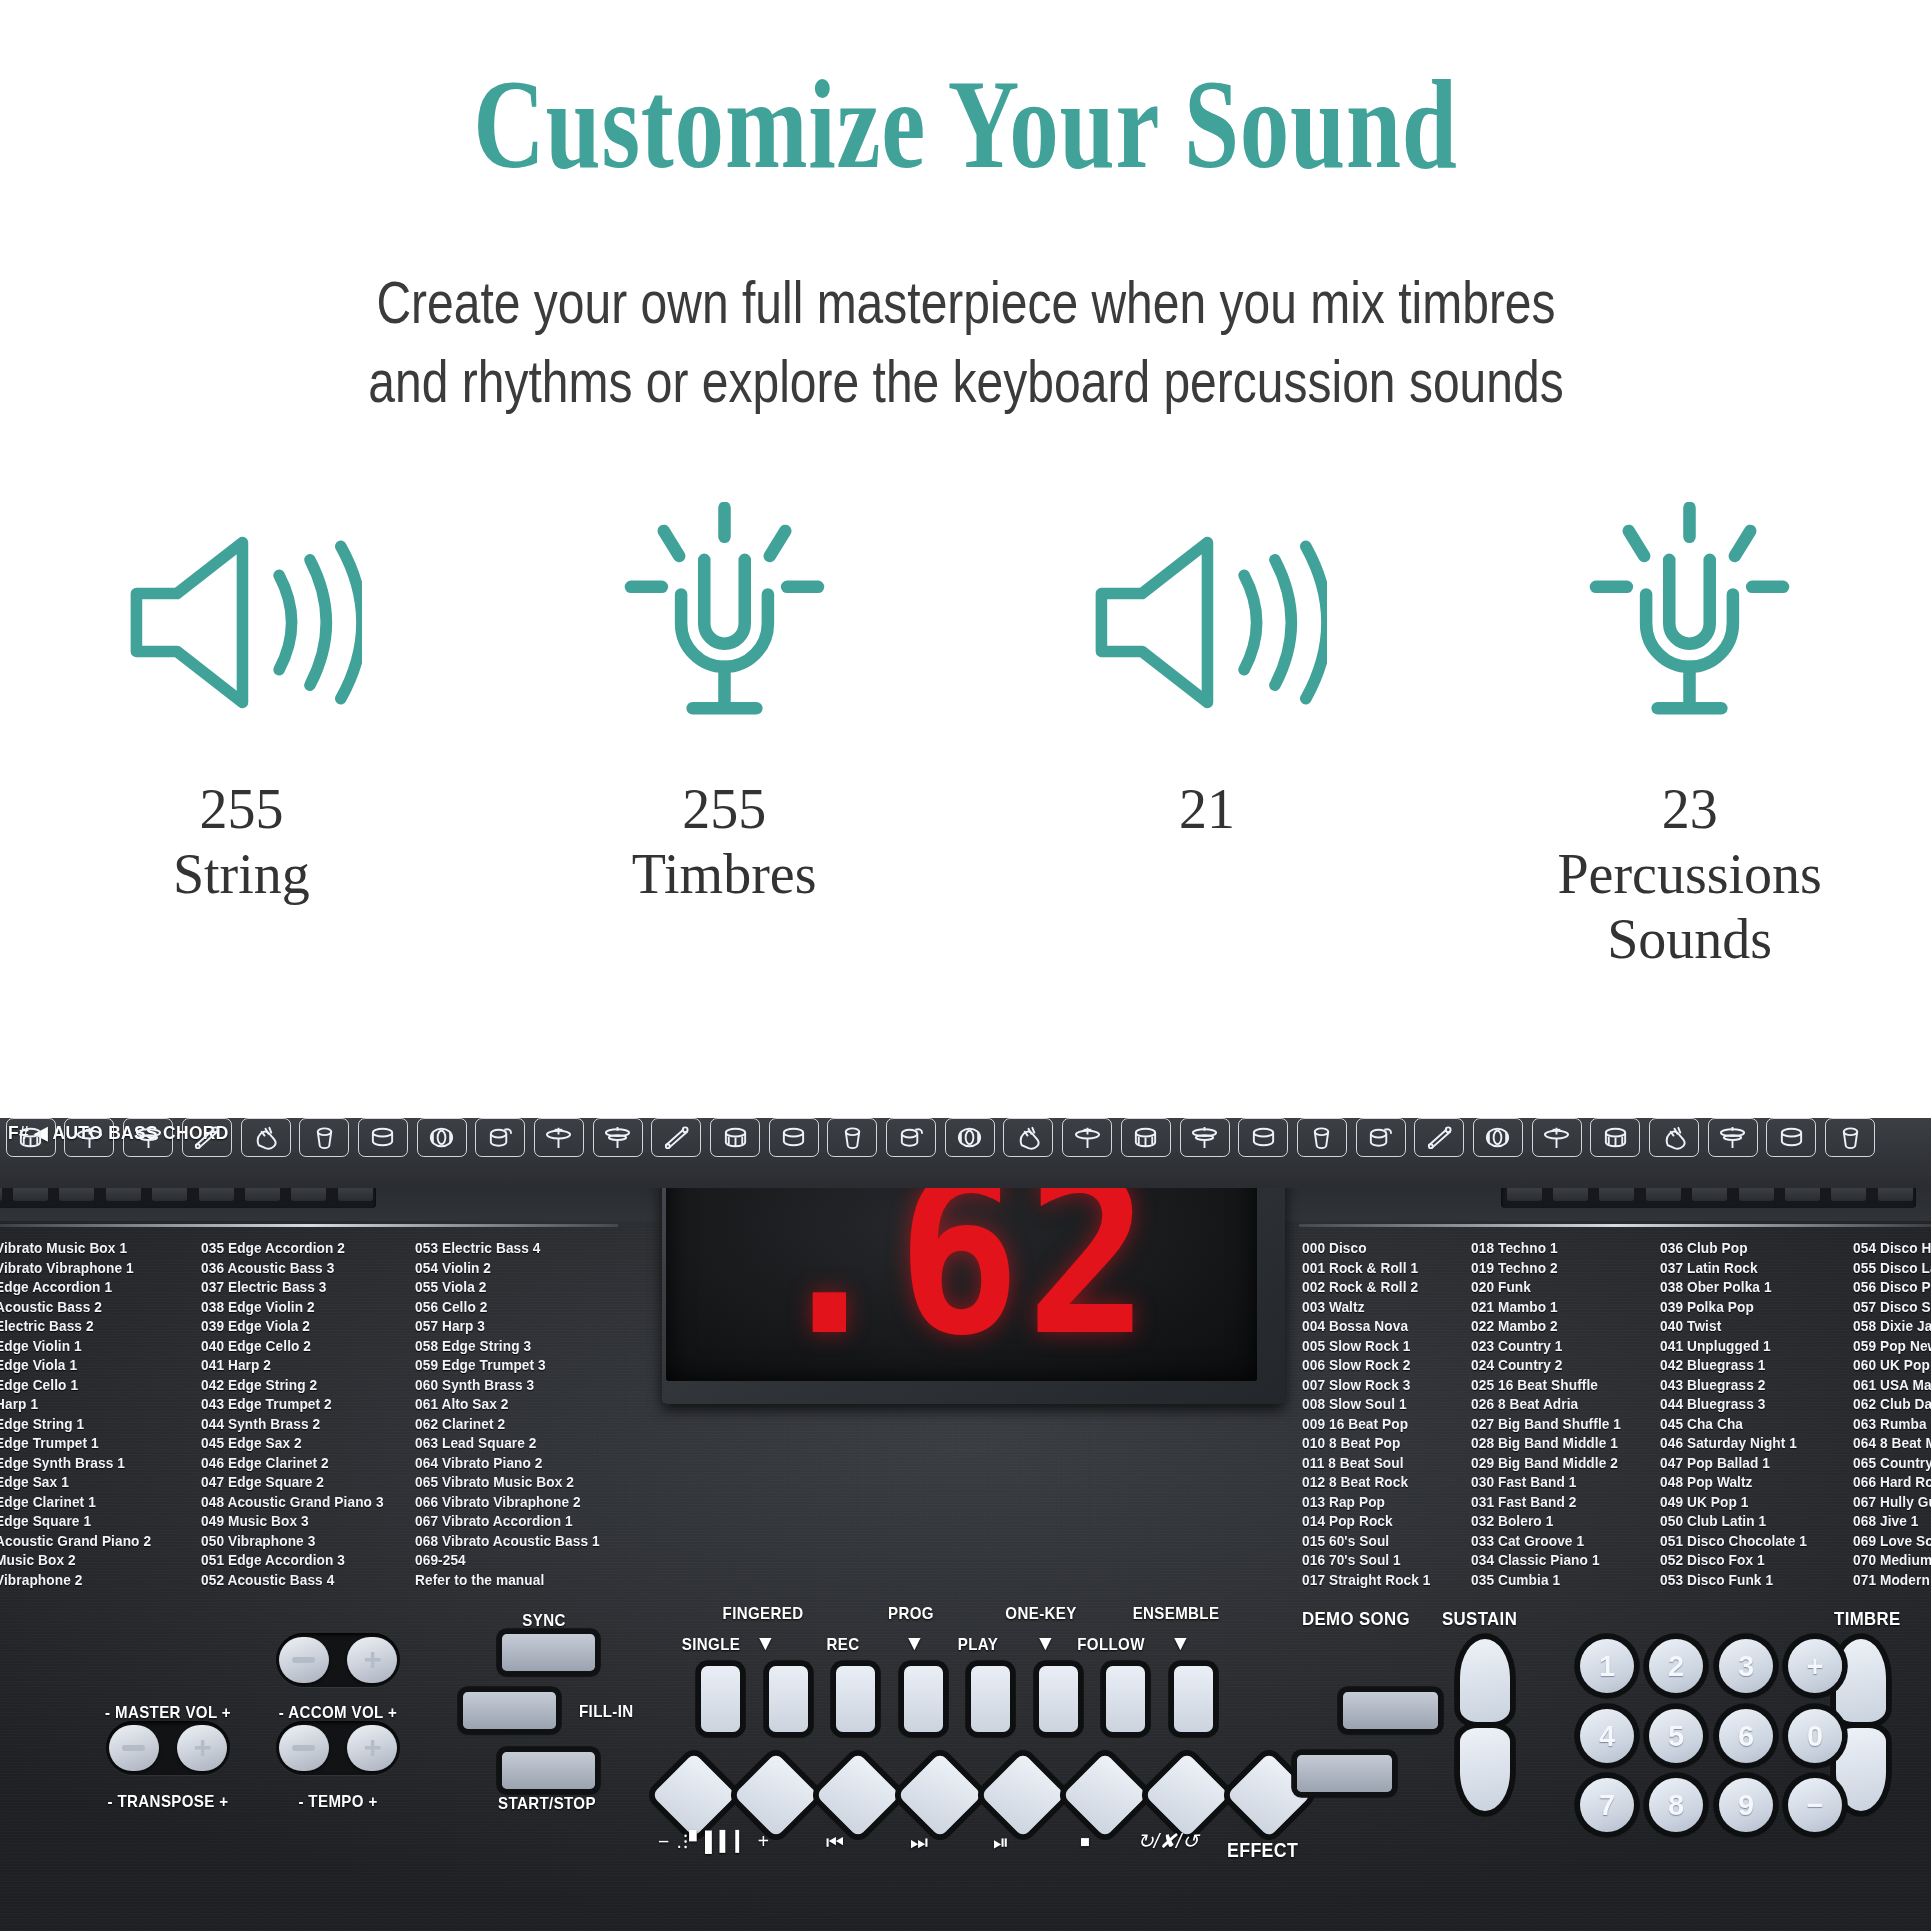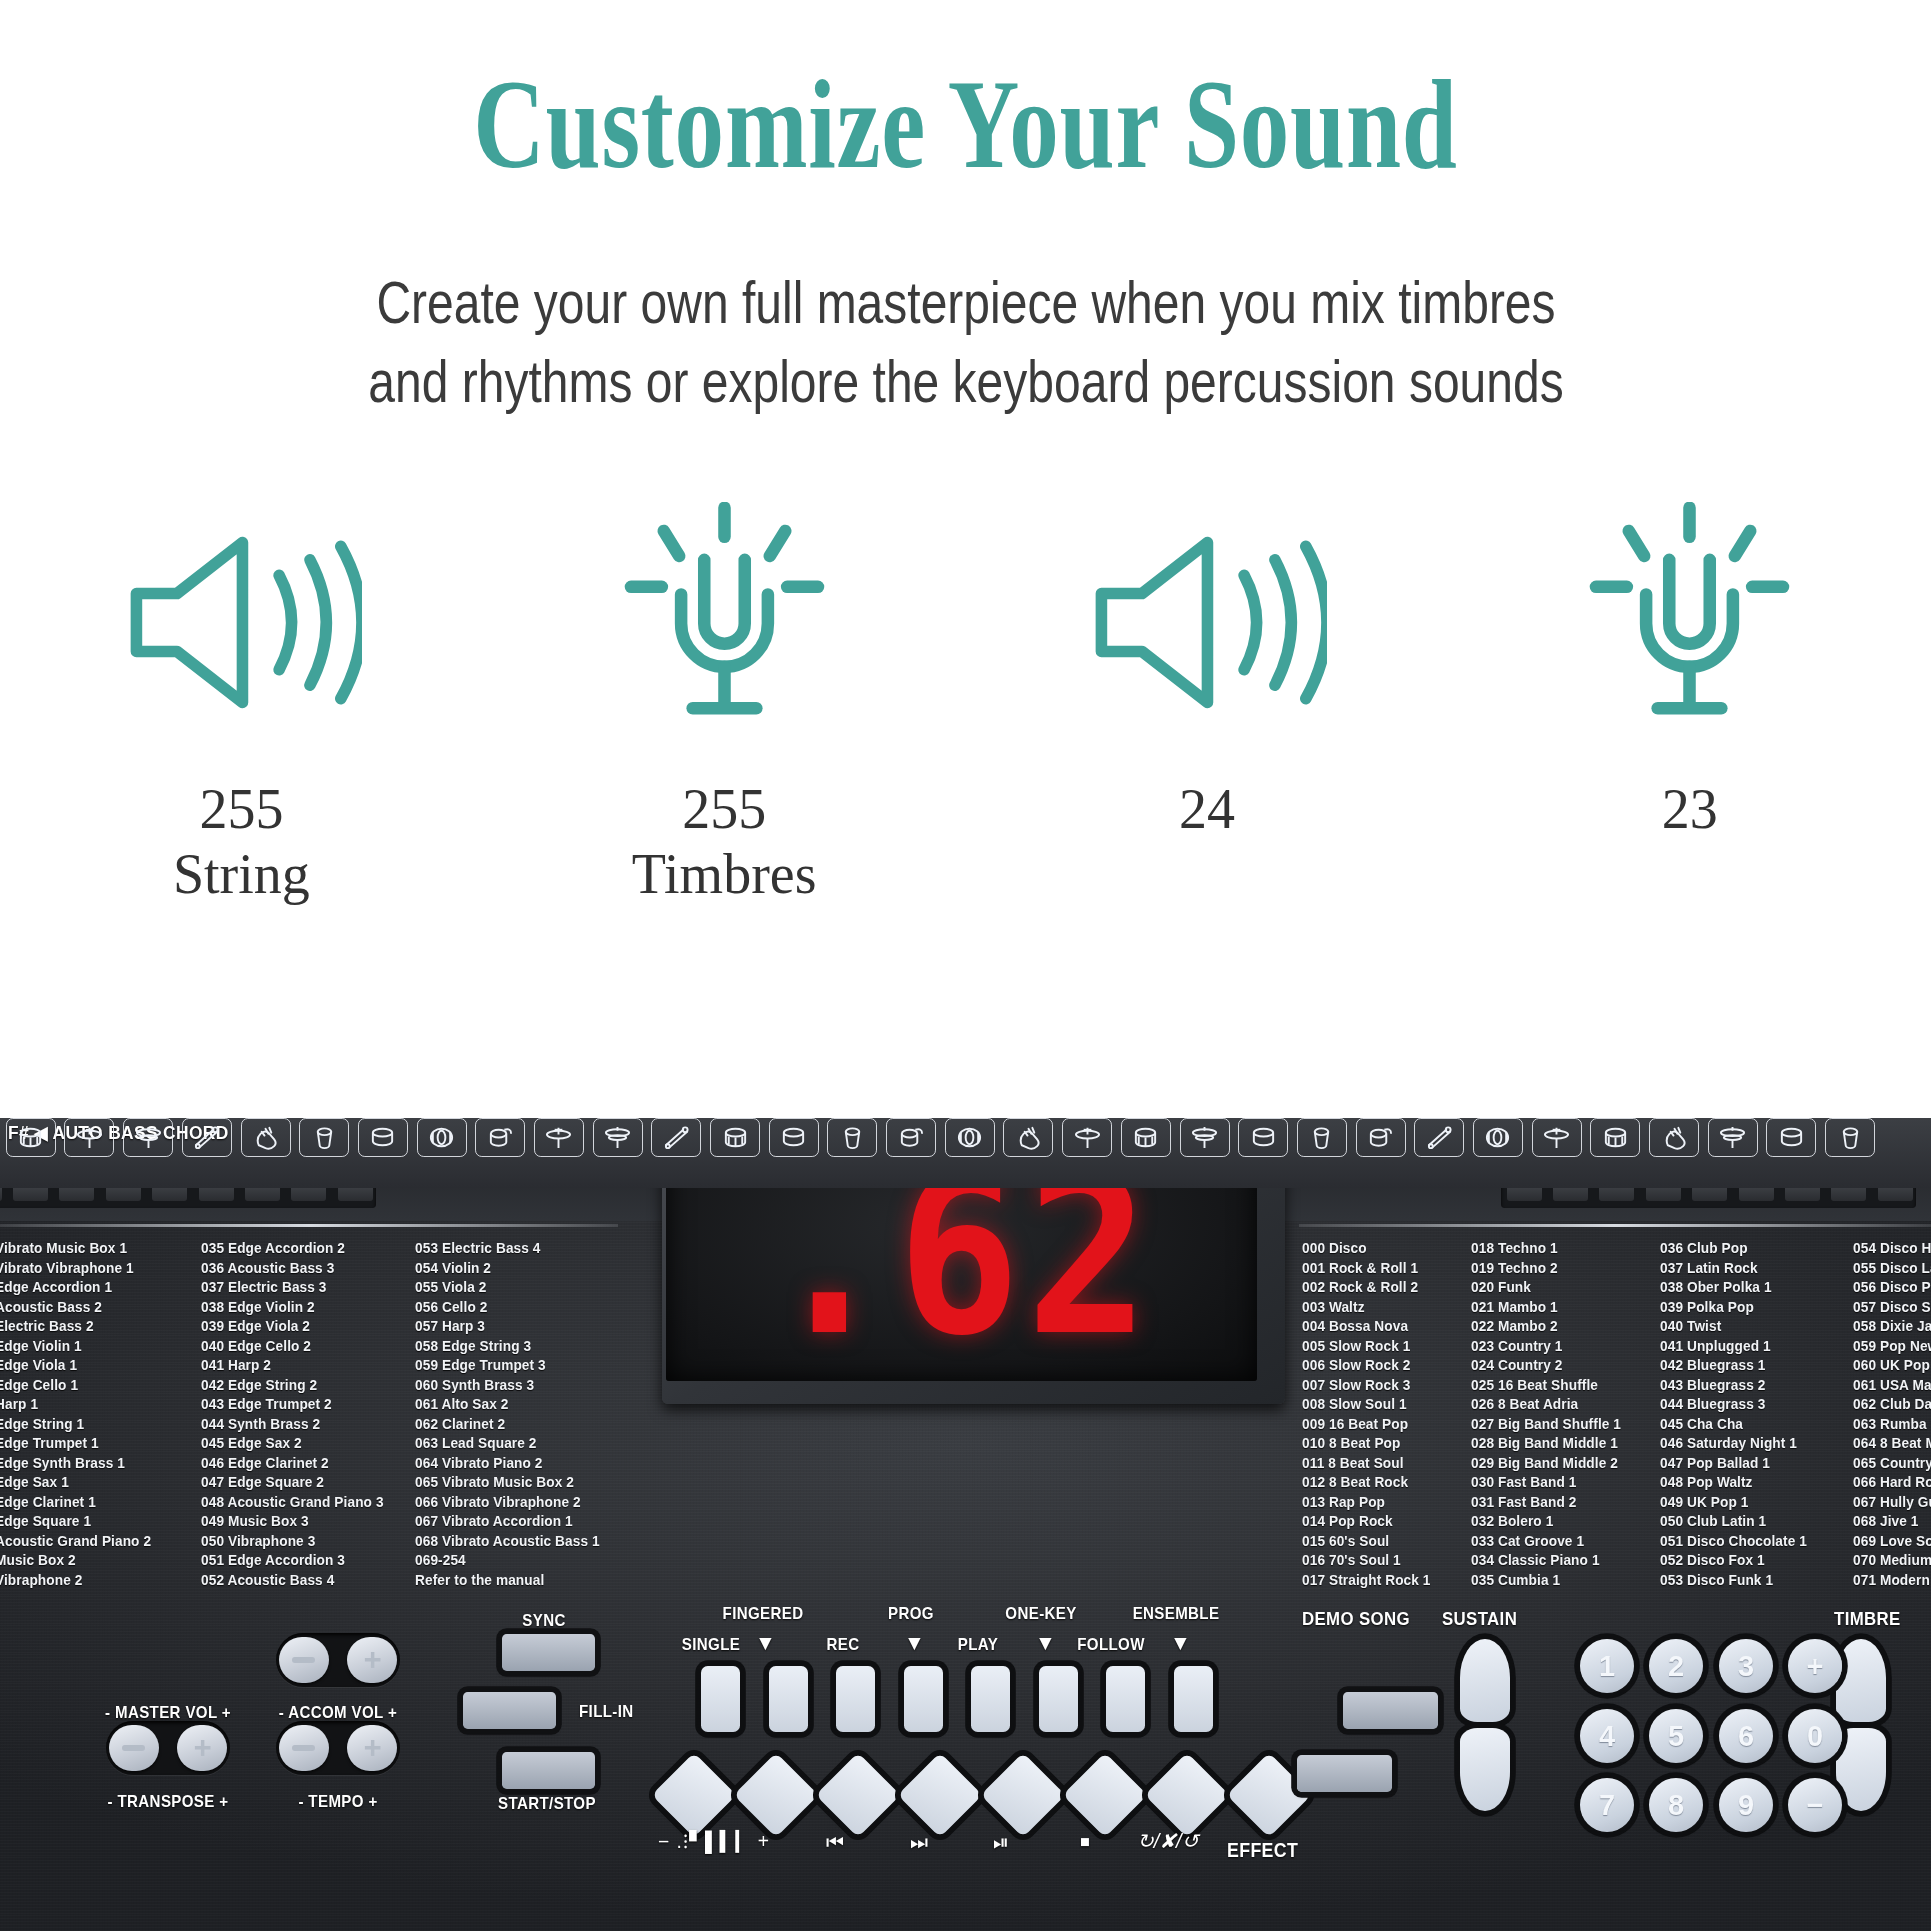--- a/index.html
+++ b/index.html
@@ -359,38 +359,40 @@
 
     <div class="feature">
       <div class="feature-icon">
         <svg width="241" height="203" viewBox="0 0 250 210" fill="none" stroke="#41a299" stroke-width="12" stroke-linecap="round" stroke-linejoin="round">
           <path d="M16 75 h42 L126 22 v166 L58 135 H16 Z"></path>
           <path d="M164 56 q26 49 0 98"></path>
           <path d="M196 40 q34 65 0 130"></path>
           <path d="M228 26 q44 79 0 158"></path>
         </svg>
       </div>
-      <div class="feature-count">24</div>
+      <div class="feature-count">21</div>
     </div>
 
     <div class="feature">
       <div class="feature-icon">
         <svg width="241" height="241" viewBox="0 0 250 250" fill="none" stroke="#41a299" stroke-width="13" stroke-linecap="round" stroke-linejoin="round">
           <path d="M125 6 v30"></path>
           <path d="M62 30 l16 26"></path>
             <path d="M188 30 l-16 26"></path>
           <path d="M28 88 h32"></path>
             <path d="M222 88 h-32"></path>
           <path d="M104 60 v66 a21 21 0 0 0 42 0 V60"></path>
           <path d="M80 96 v30 a45 45 0 0 0 90 0 V96"></path>
           <path d="M125 171 v38"></path>
           <path d="M92 214 h66"></path>
         </svg>
       </div>
       <div class="feature-count">23</div>
+      <div class="feature-label">Percussions
+Sounds</div>
     </div>
 
   </div>
 </div>
 
 <div class="kbd">
 
   <div class="kbd-rim"></div>
   <div class="kbd-top"></div>
 

